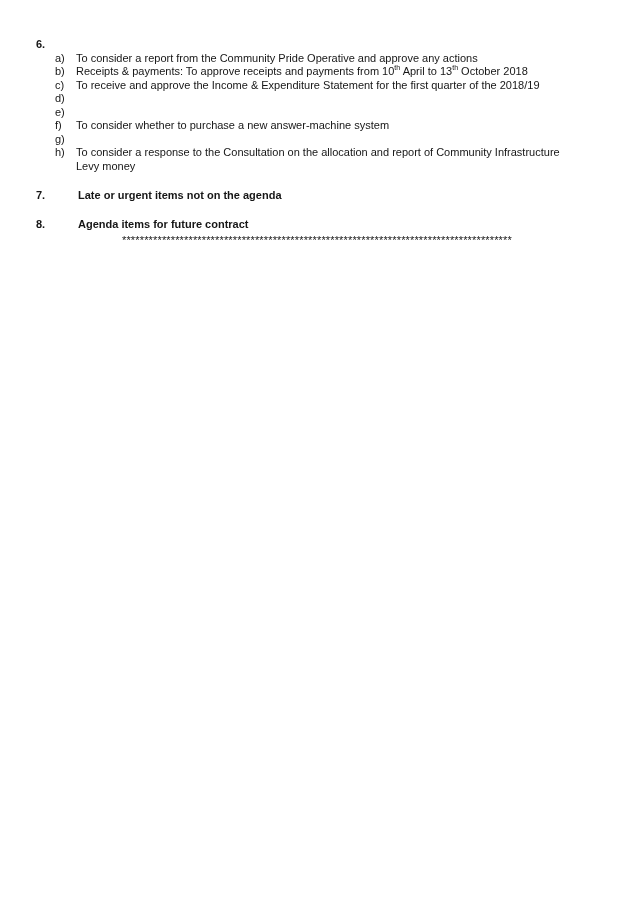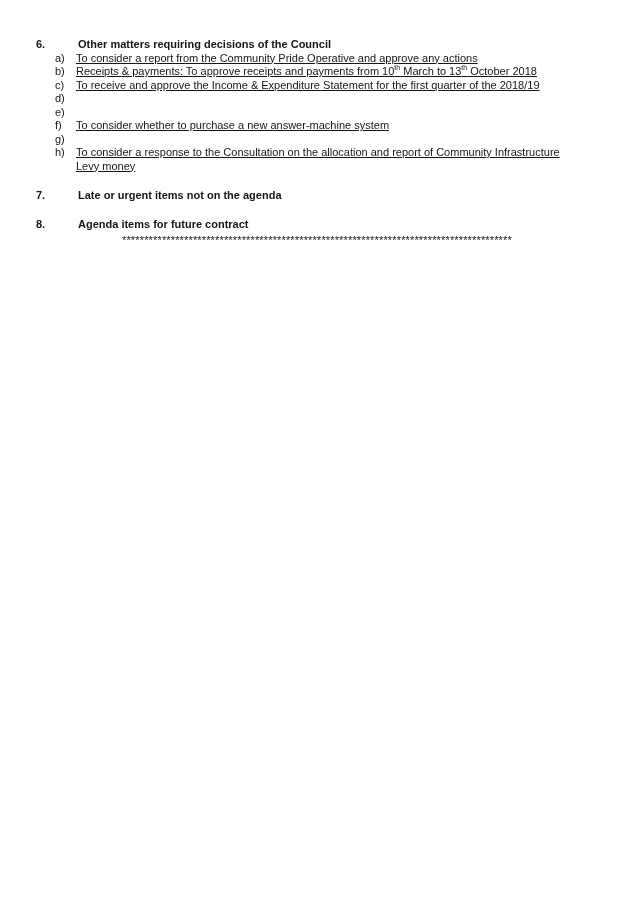--- a/index.html
+++ b/index.html
@@ -38,21 +38,20 @@
   }
   .sub-item {
     display: flex;
   }
   .sub-item .label {
     flex: 0 0 21px;
     margin-left: 55px;
   }
   .sub-item .text {
     width: 537px;
-    text-decoration: underline;
   }
   .sub-item .text .line {
     white-space: nowrap;
   }
   .section-gap {
     margin-top: 15.5px;
   }
   .separator-row {
     margin-top: 3px;
     margin-left: 122px;
@@ -67,31 +66,30 @@
 </style>
 </head>
 <body>
 
 <div class="page">
   <div class="content">
 
     <div>
       <div class="section-head">
         <span class="num">6.</span>
-        <span class="head-text">Other matters requiring decisions of the Council</span>
       </div>
 
       <div class="sub-item">
         <span class="label">a)</span>
         <div class="text">To consider a report from the Community Pride Operative and approve any actions</div>
       </div>
 
       <div class="sub-item">
         <span class="label">b)</span>
-        <div class="text"><span class="line"><span>Receipts &amp; payments: To approve receipts and payments from 10</span><sup>th</sup><span> March to 13</span><sup>th</sup><span> October 2018</span></span></div>
+        <div class="text"><span class="line"><span>Receipts &amp; payments: To approve receipts and payments from 10</span><sup>th</sup><span> April to 13</span><sup>th</sup><span> October 2018</span></span></div>
       </div>
 
       <div class="sub-item">
         <span class="label">c)</span>
         <div class="text">
           <div class="line">To receive and approve the Income &amp; Expenditure Statement for the first quarter of the 2018/19</div>
         </div>
       </div>
 
       <div class="sub-item">

